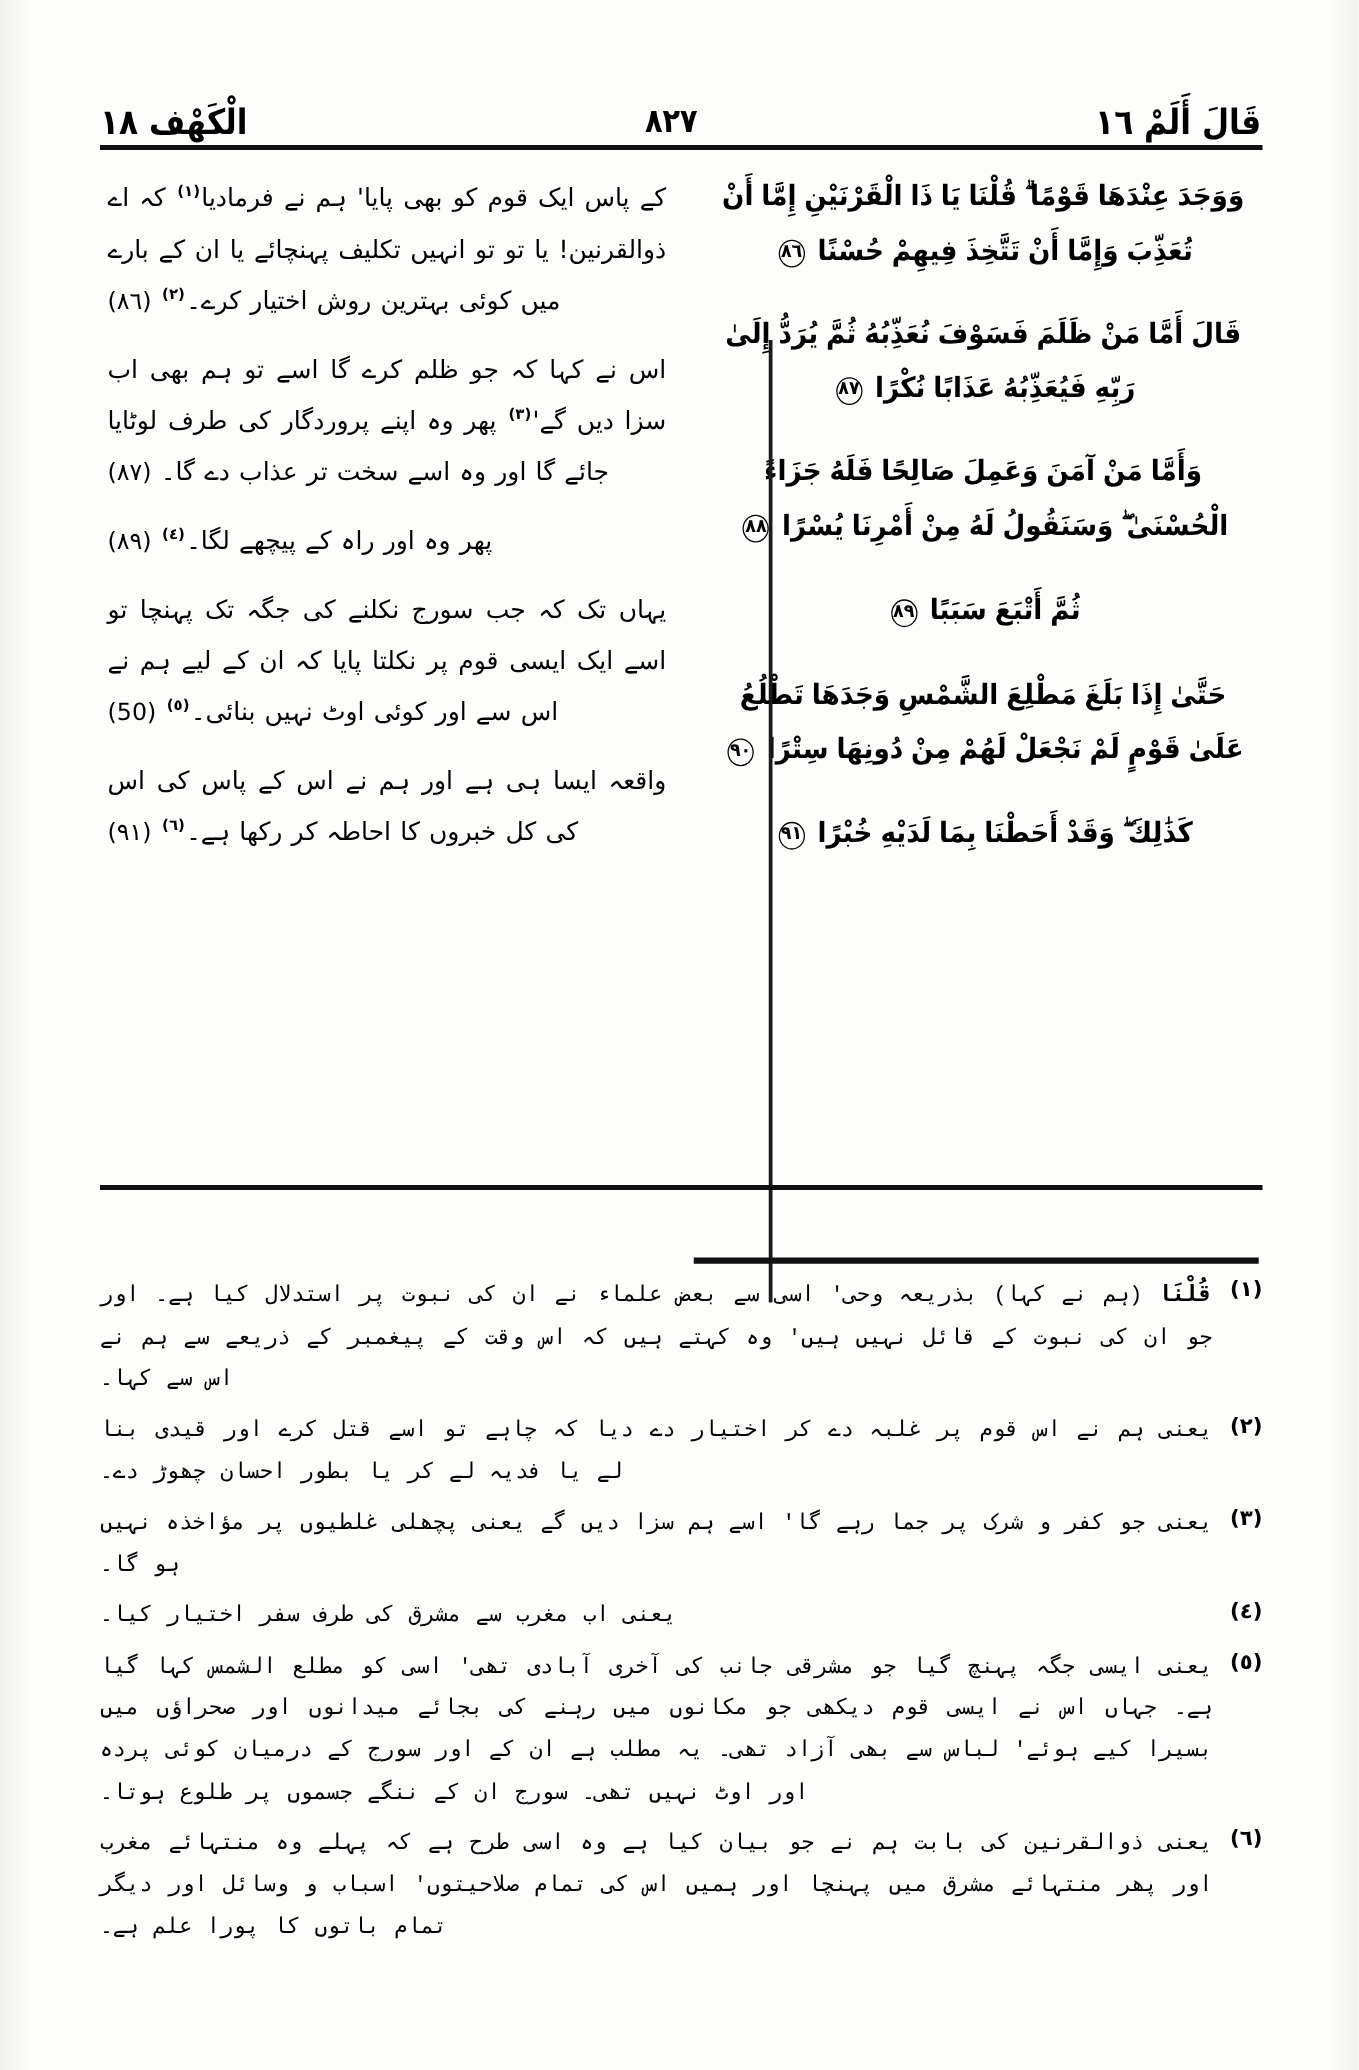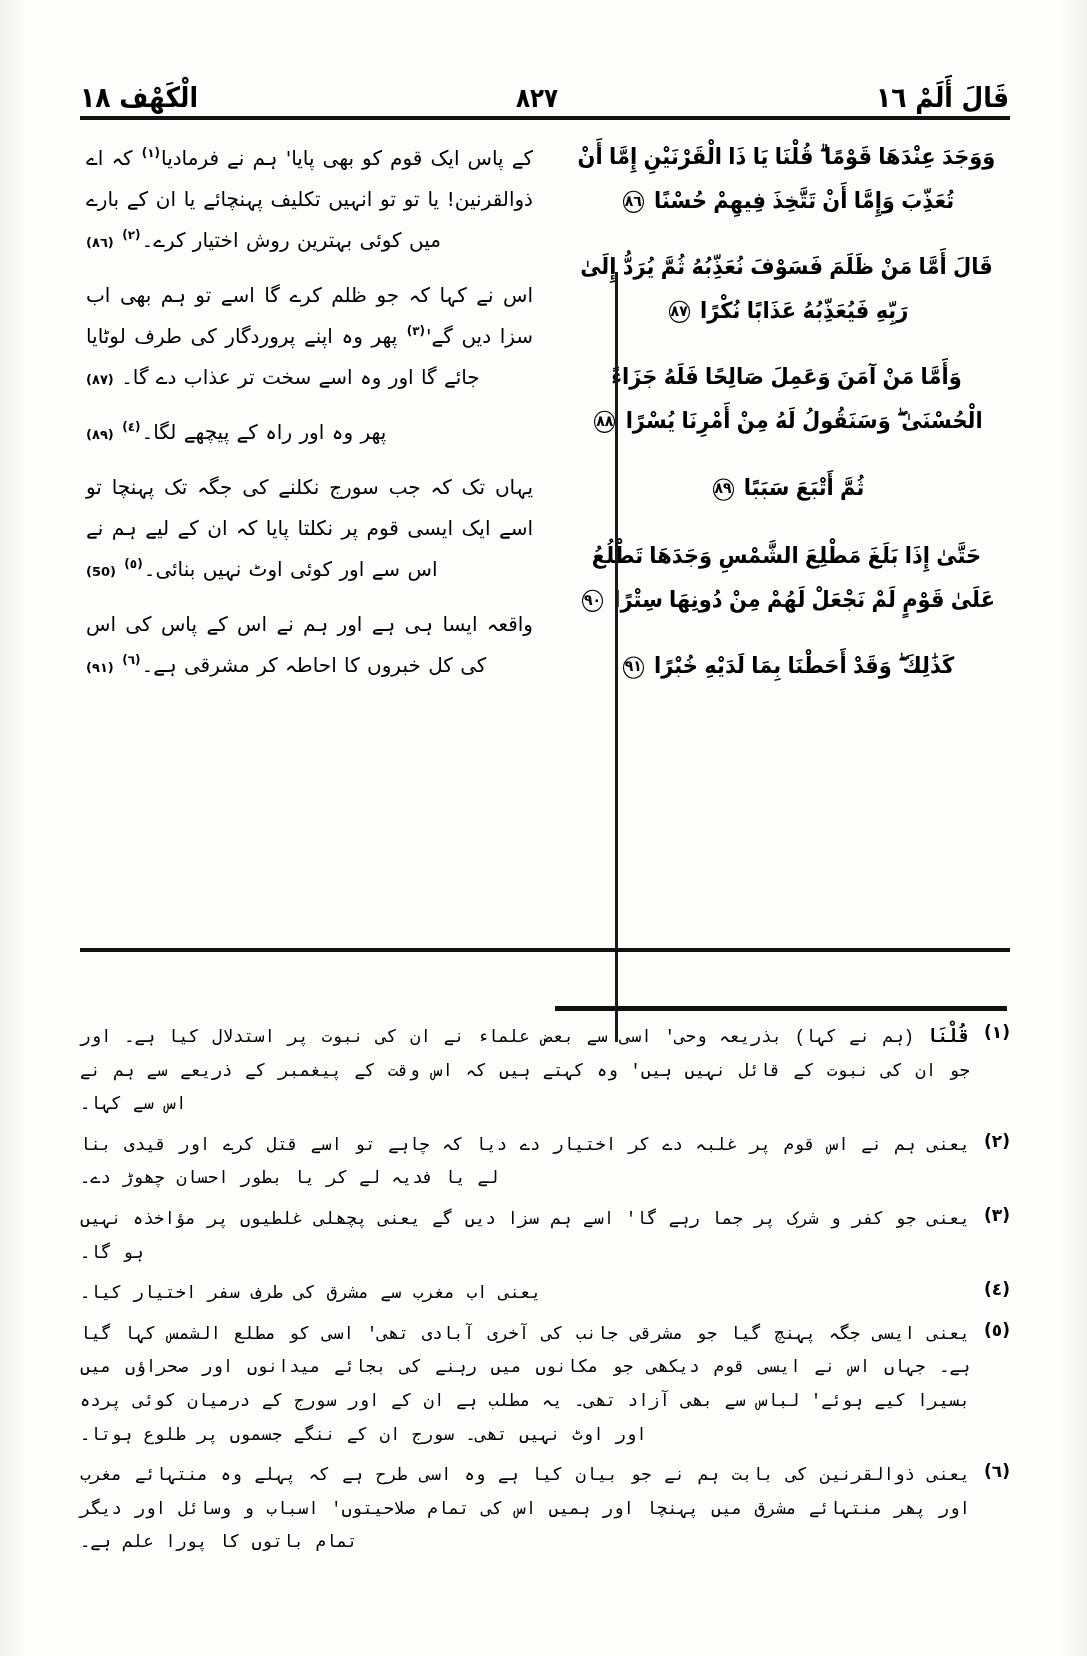--- a/index.html
+++ b/index.html
@@ -141,22 +141,22 @@
     word-spacing: 1px;
   }
   .urdu-p:last-child { margin-bottom: 0; }
   sup.fn {
     font-size: 12px;
     vertical-align: super;
     font-weight: 600;
     margin: 0 1px;
   }
   .vnum {
-    font-size: 13px;
-    font-weight: 700;
+    font-size: 19px;
+    font-weight: 400;
     white-space: nowrap;
     margin-top: 36px;
   }
 
   
   .rule-foot {
     position: absolute;
     top: 948px;
     left: 80px;
     width: 930px;
@@ -290,21 +290,21 @@
         <span>پھر وہ اور راہ کے پیچھے لگا۔</span><sup class="fn">(٤)</sup>
         <span class="vnum">(٨٩)</span>
       </p>
 
       <p class="urdu-p">
         <span>یہاں تک کہ جب سورج نکلنے کی جگہ تک پہنچا تو اسے ایک ایسی قوم پر نکلتا پایا کہ ان کے لیے ہم نے اس سے اور کوئی اوٹ نہیں بنائی۔</span><sup class="fn">(٥)</sup>
         <span class="vnum">(50)</span>
       </p>
 
       <p class="urdu-p">
-        <span>واقعہ ایسا ہی ہے اور ہم نے اس کے پاس کی اس کی کل خبروں کا احاطہ کر مشرقی ہے۔</span><sup class="fn">(٦)</sup>
+        <span>واقعہ ایسا ہی ہے اور ہم نے اس کے پاس کی اس کی کل خبروں کا احاطہ کر رکھا ہے۔</span><sup class="fn">(٦)</sup>
         <span class="vnum">(٩١)</span>
       </p>
 
     </div>
 
     <div class="divider"></div>
   </div>
 
   <div class="rule-foot"></div>
   <div class="rule-foot-short"></div>

